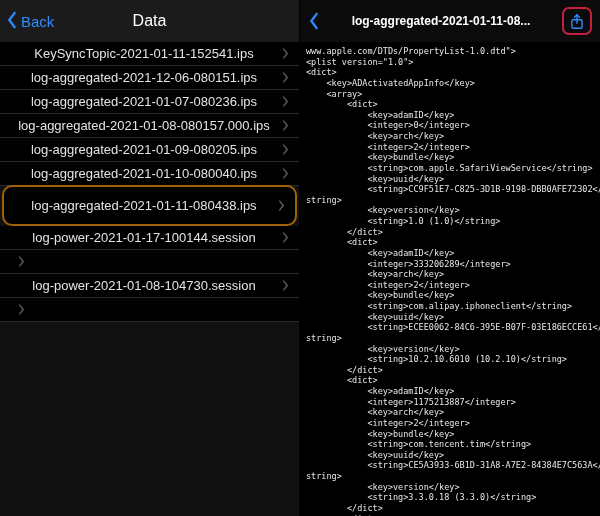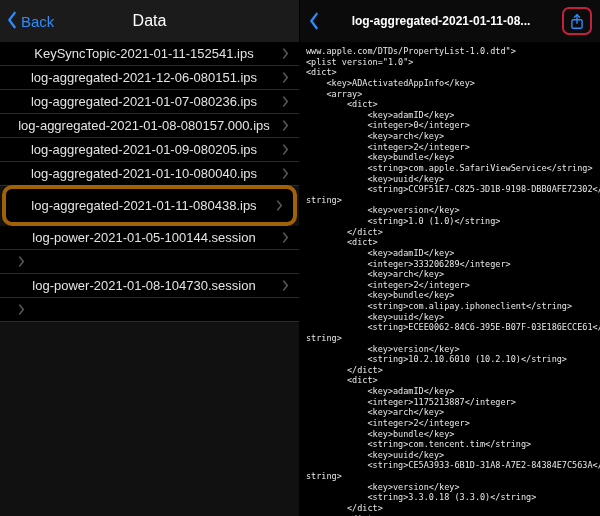--- a/index.html
+++ b/index.html
@@ -44,21 +44,21 @@
       background: #000;
     }
     .row-label {
       flex: 1;
       font-size: 13px; color: #e4e4e6;
       white-space: nowrap; overflow: hidden; text-overflow: ellipsis;
     }
     .chev { color: #5a5a5e; flex-shrink: 0; margin-left: 6px; }
     .chev svg { width: 7px; height: 11px; display: block; }
     .row.hl {
-      border: 4px solid #a16207;
+      border: 2px solid #a16207;
       border-radius: 10px;
       margin: -1px 2px 0 2px;
       height: 41px;
     }
     
     .right {
       width: 300px; height: 100%;
       background: #000;
       display: flex; flex-direction: column;
     }
@@ -160,21 +160,21 @@
       </div>
       <div class="row hl">
         <span class="row-label">log-aggregated-2021-01-11-080438.ips</span>
         <span class="chev">
           <svg viewBox="0 0 8 12" fill="none" stroke="currentColor" stroke-width="1.8" stroke-linecap="round" stroke-linejoin="round">
             <polyline points="2,1 6,6 2,11"></polyline>
           </svg>
         </span>
       </div>
       <div class="row">
-        <span class="row-label">log-power-2021-01-05-100144.session</span>
+        <span class="row-label">log-power-2021-01-17-100144.session</span>
         <span class="chev">
           <svg viewBox="0 0 8 12" fill="none" stroke="currentColor" stroke-width="1.8" stroke-linecap="round" stroke-linejoin="round">
             <polyline points="2,1 6,6 2,11"></polyline>
           </svg>
         </span>
       </div>
       <div class="row">
         <span class="chev">
           <svg viewBox="0 0 8 12" fill="none" stroke="currentColor" stroke-width="1.8" stroke-linecap="round" stroke-linejoin="round">
             <polyline points="2,1 6,6 2,11"></polyline>

